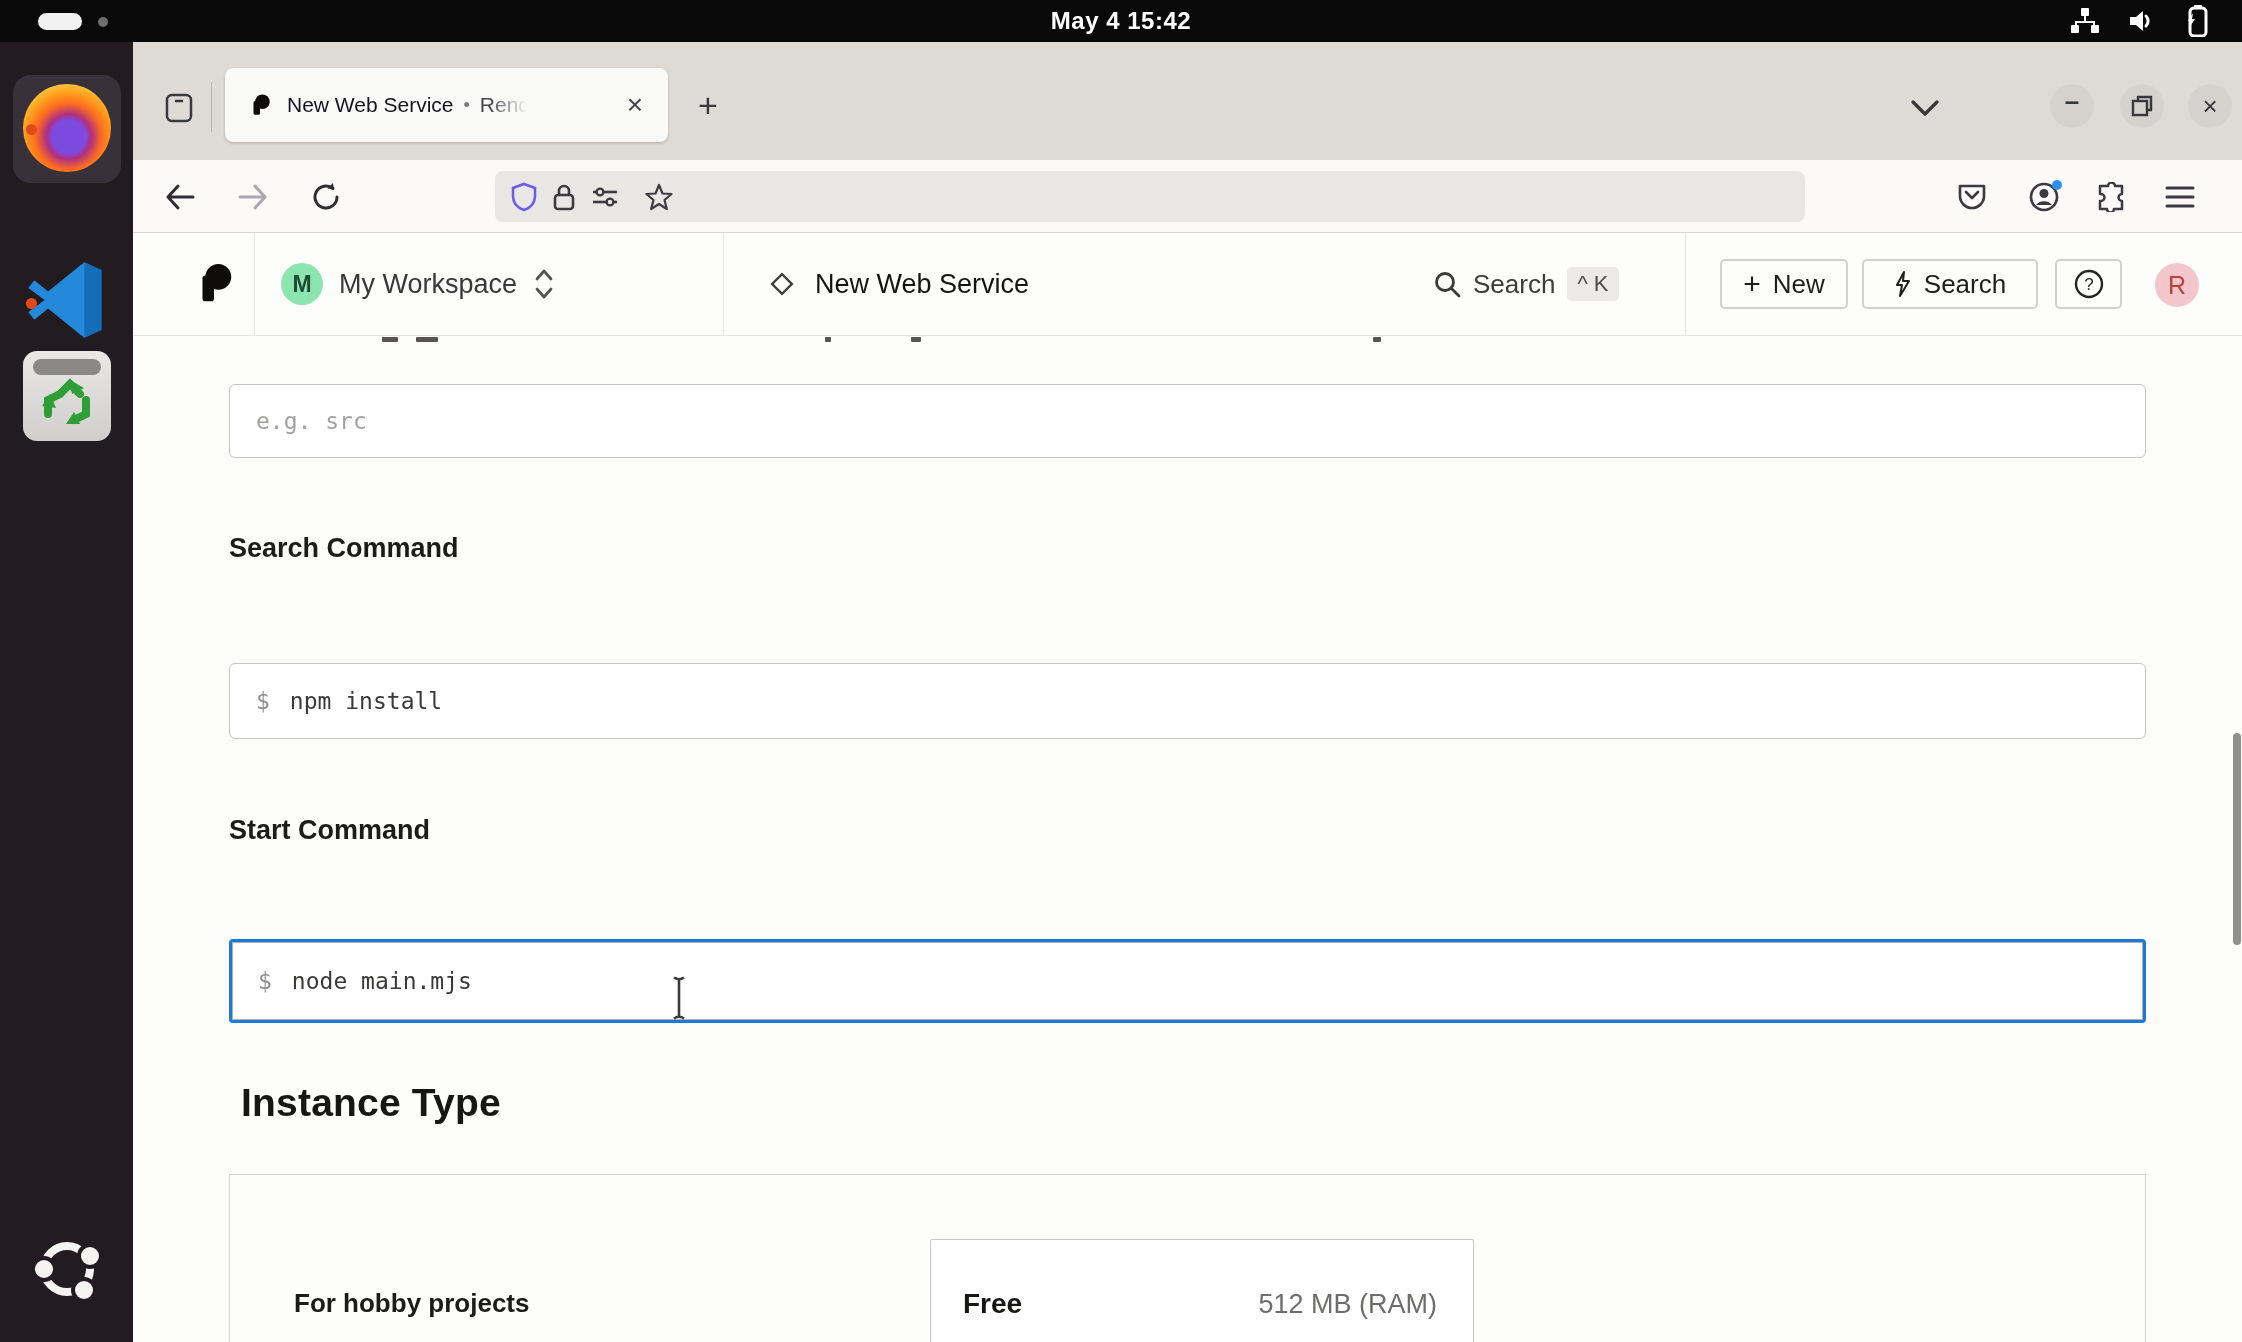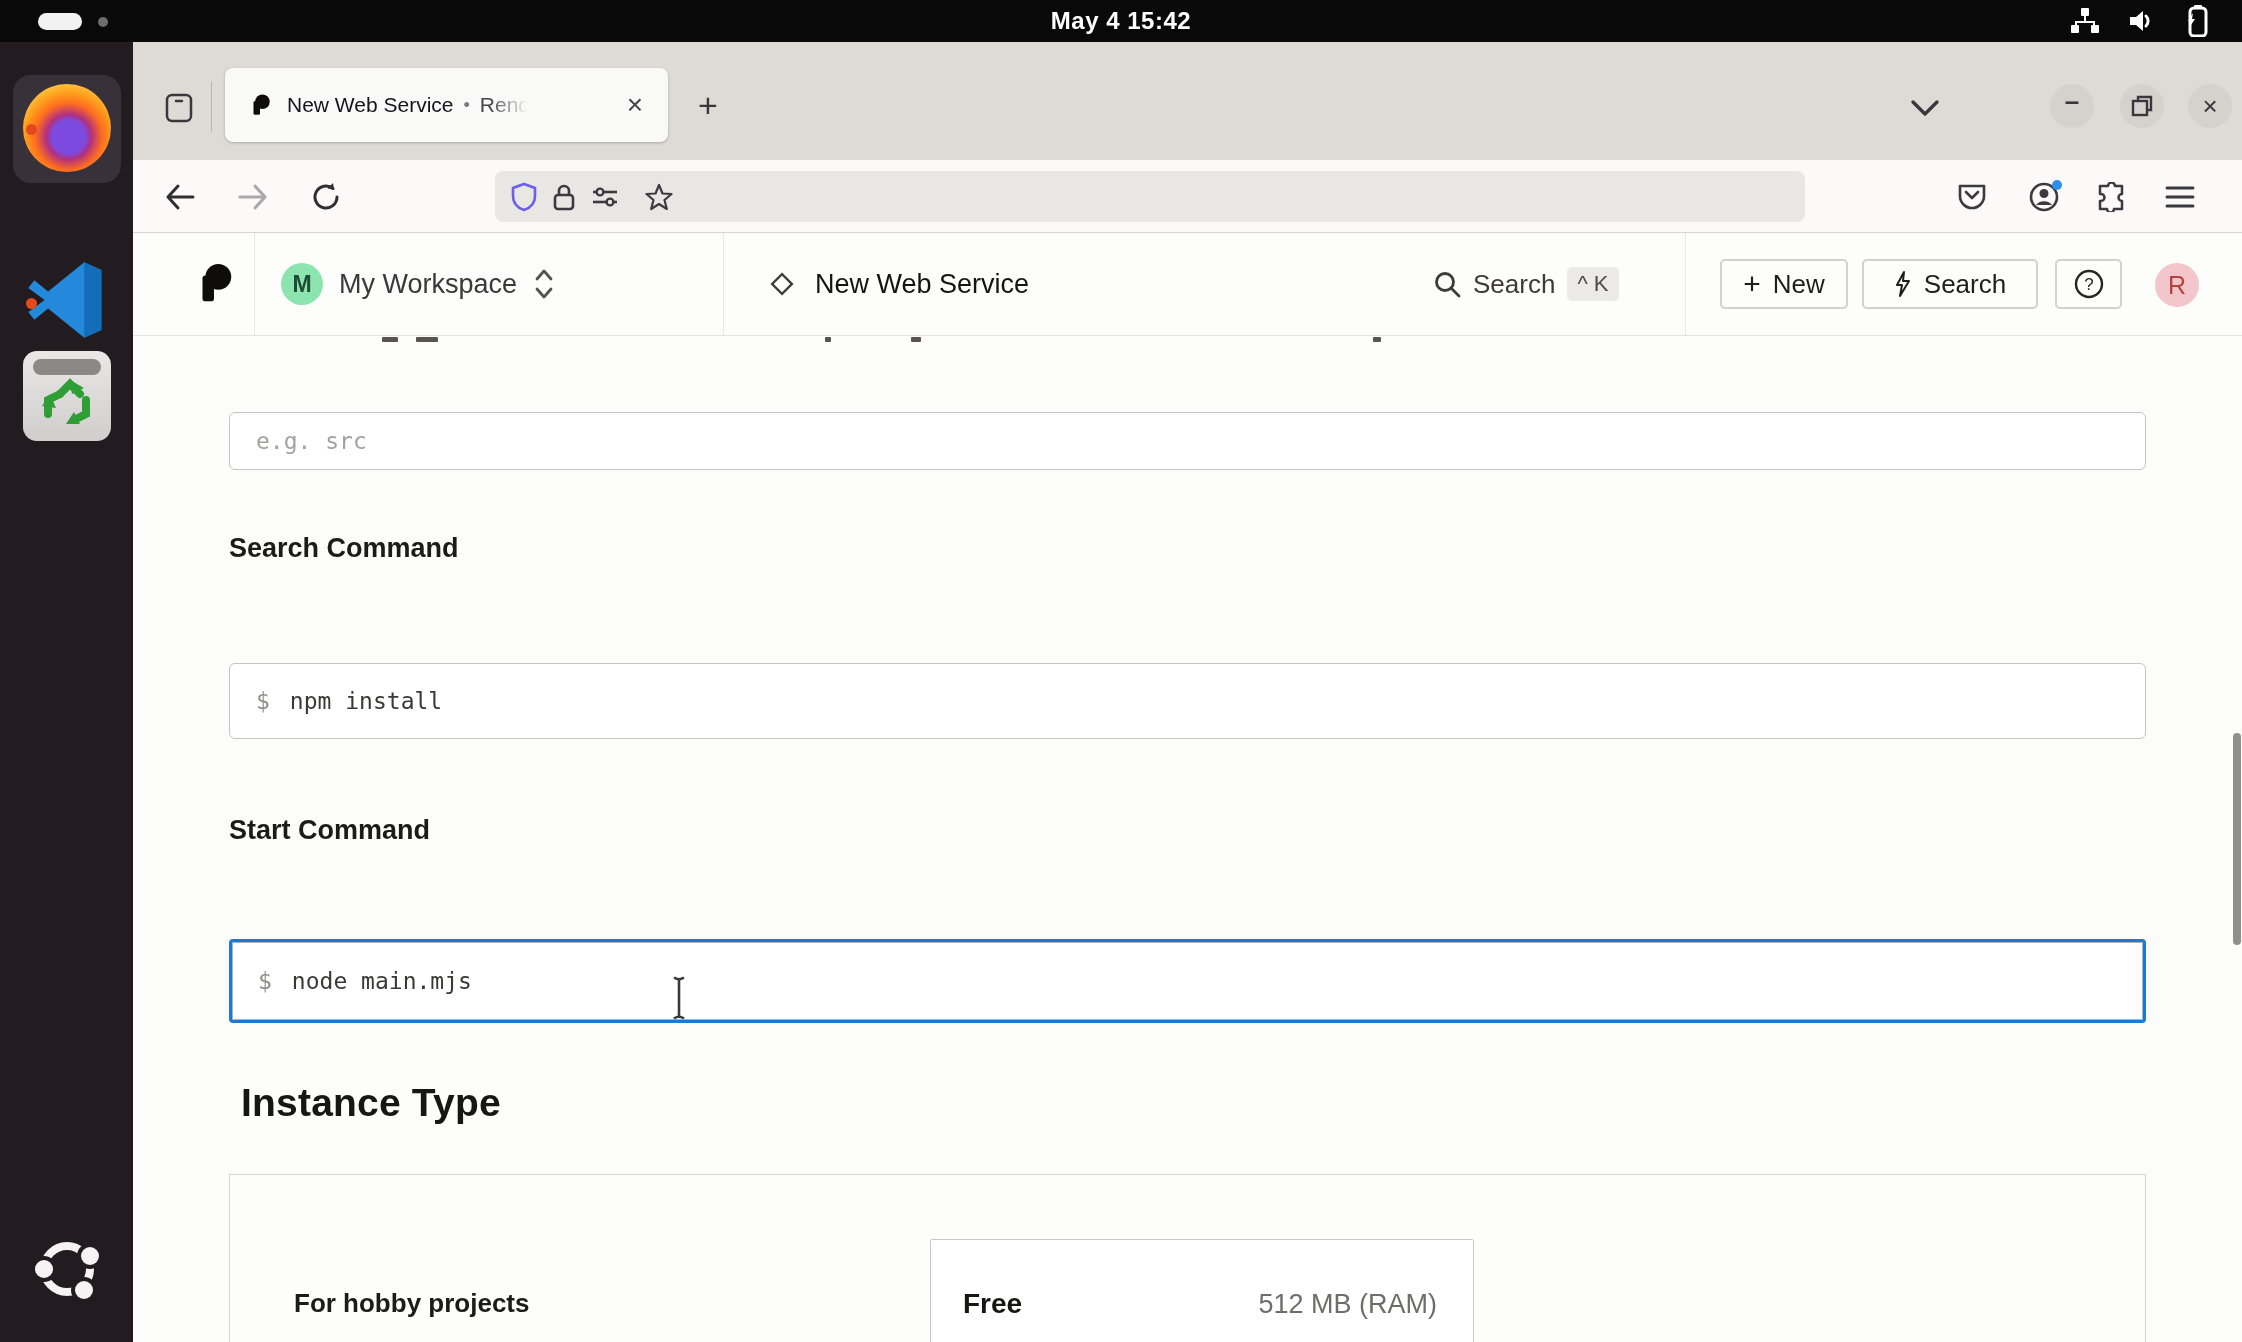--- a/index.html
+++ b/index.html
@@ -368,21 +368,21 @@
         </div>
         <div class="avatar-r">R</div>
       </div>
 
       <div class="remnant" style="left:249px; width:16px;"></div>
       <div class="remnant" style="left:283px; width:22px;"></div>
       <div class="remnant" style="left:692px; width:6px;"></div>
       <div class="remnant" style="left:778px; width:10px;"></div>
       <div class="remnant" style="left:1240px; width:8px;"></div>
 
-      <div class="fld-input" style="top:151px; height:58px;margin-top:28px;">
+      <div class="fld-input" style="top:151px; height:74px;">
         <input type="text" placeholder="e.g. src" style="">
       </div>
 
       <div class="sec-label" style="top:300px;">Search Command</div>
       <div class="fld-input" style="top:430px; height:76px;">
         <span class="prompt">$</span>
         <input type="text" value="npm install" style="">
       </div>
 
       <div class="sec-label" style="top:582px;">Start Command</div>

